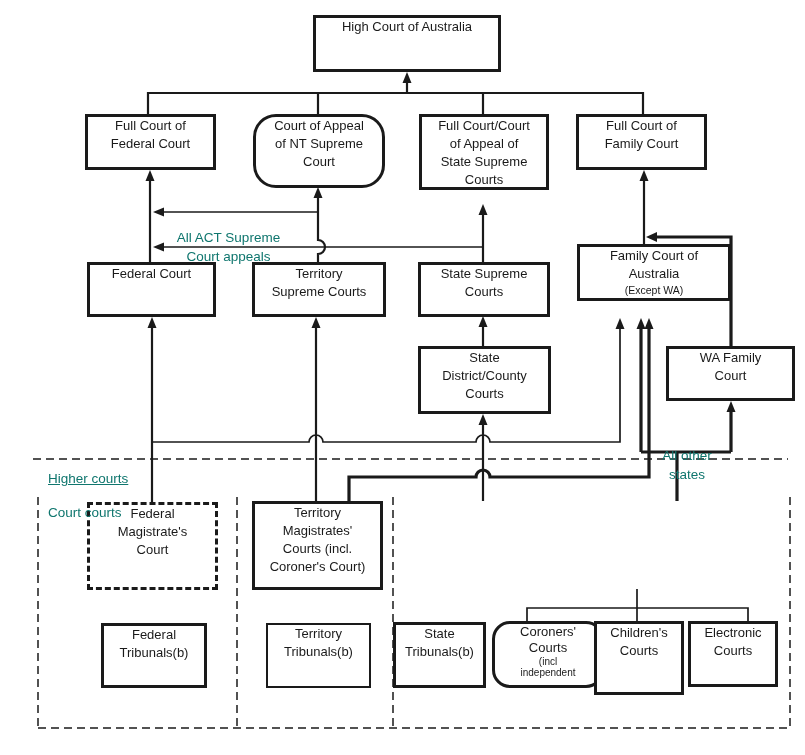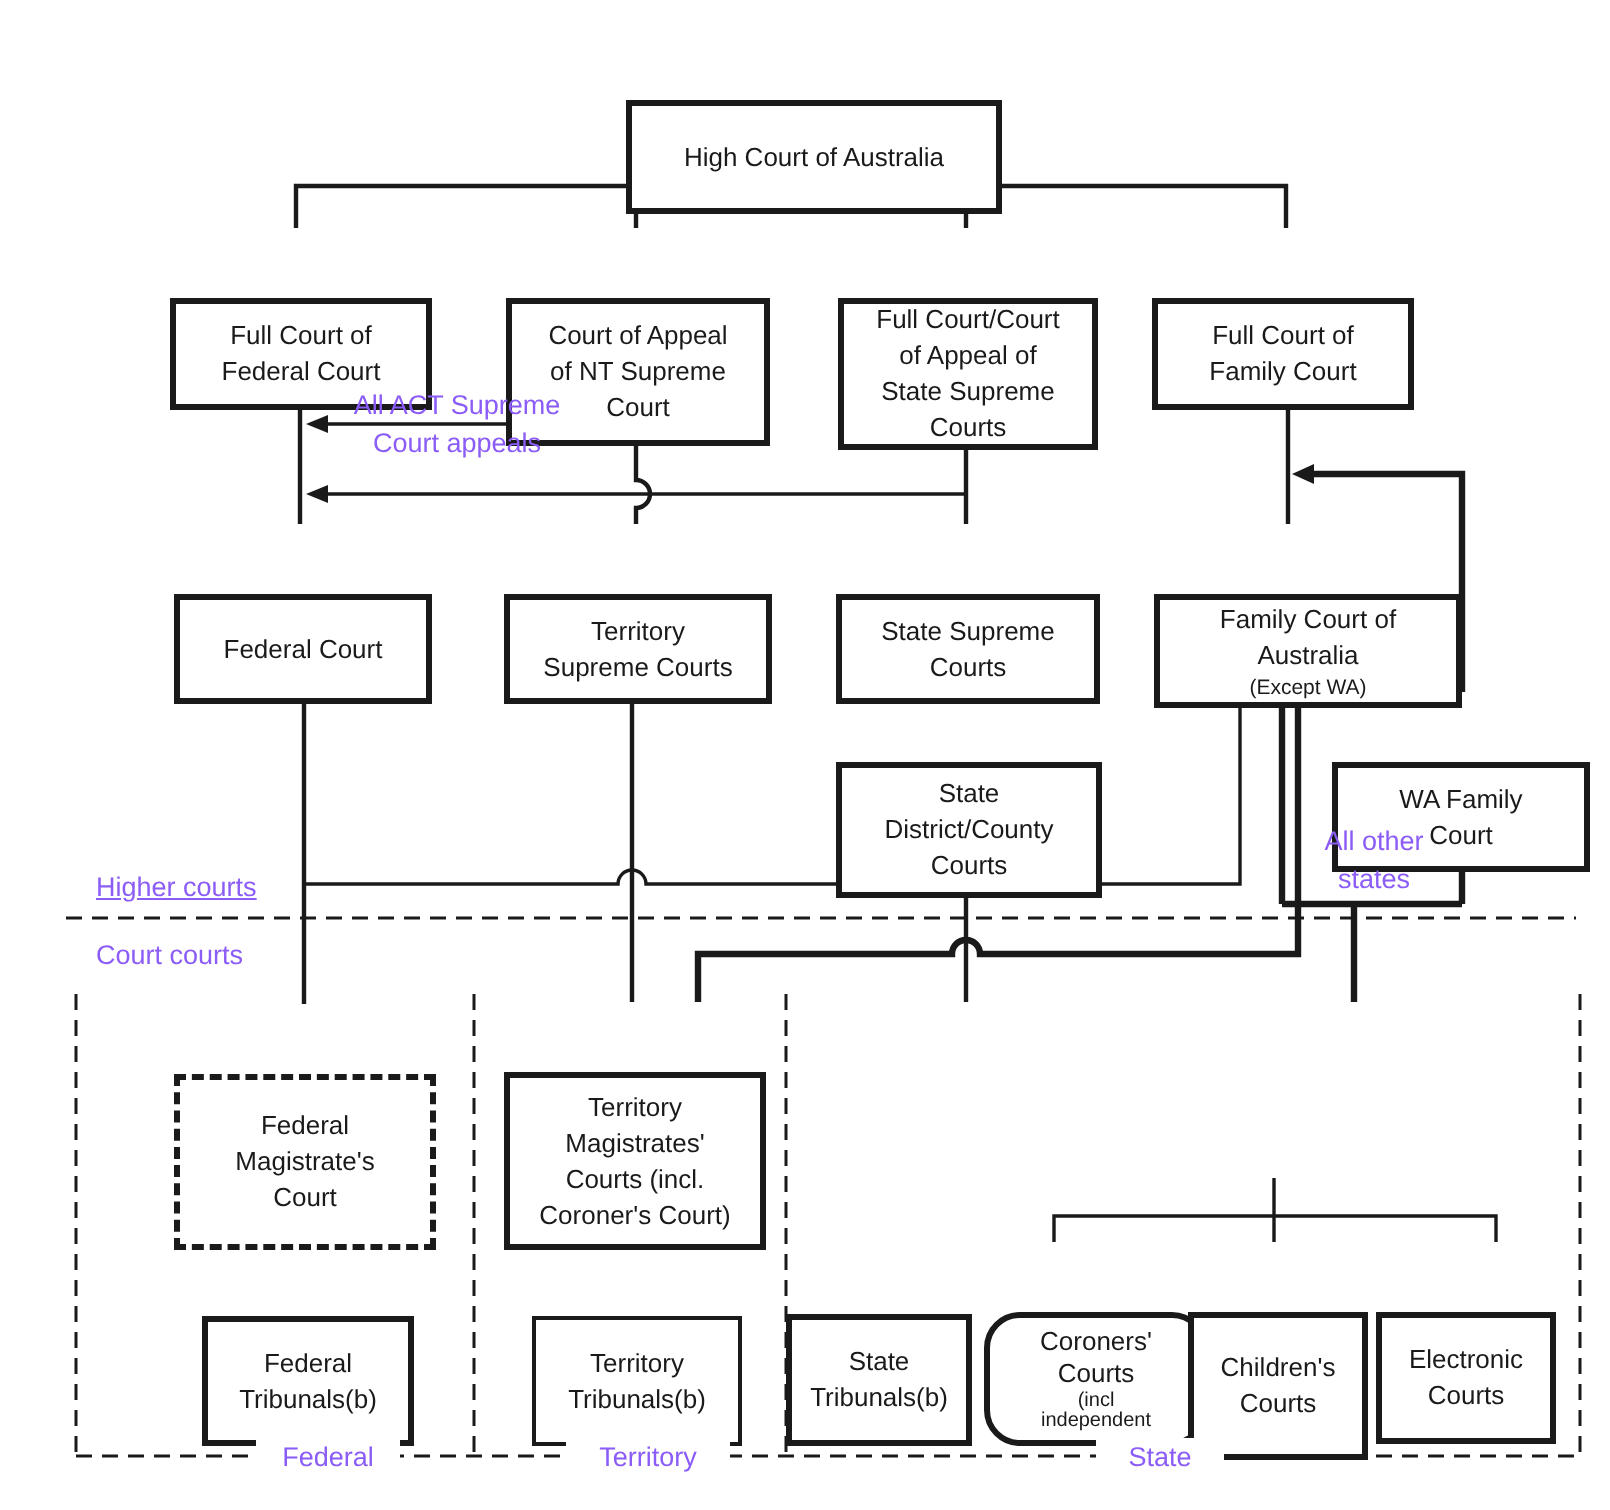--- a/index.html
+++ b/index.html
@@ -13,38 +13,37 @@
   }
   #wires{position:absolute;left:0;top:0;width:805px;height:755px;}
   .node{
     position:absolute;
     box-sizing:border-box;
     border:3px solid #1a1a1a;
     background:#ffffff;
     display:flex;
     flex-direction:column;
     align-items:center;
-    justify-content:center;
     text-align:center;
     font-size:13px;
     line-height:18px;
     color:#1a1a1a;
-    margin-top:35px;
   }
   .node.thin{border-width:2px;}
   .node.dashedbox{border-style:dashed;}
   .txt{white-space:pre-line;}
   .sub{white-space:pre-line;font-size:10.5px;line-height:12px;margin-top:1px;}
   .sub.tiny{font-size:10px;line-height:10.5px;}
   .lbl{
     position:absolute;
     font-size:13.5px;
     line-height:19px;
     white-space:pre-line;
-    color:#8b5cf6;
+    color:#0f766e;
+    margin-top:35px;
   }
   .lbl.center{text-align:center;}
   .lbl.right{text-align:left;text-decoration:underline;}
   .lbl.whitebg{background:#ffffff;padding:0 5px;text-align:center;}
 </style>
 </head>
 <body>
 
 <div id="stage">
 
@@ -103,21 +102,21 @@
 
   <div class="node" style="left:313px;top:15px;width:188px;height:57px;">
     <span class="txt">High Court of Australia</span>
   </div>
 
   <div class="node" style="left:85px;top:114px;width:131px;height:56px;">
     <span class="txt">Full Court of
 Federal Court</span>
   </div>
 
-  <div class="node" style="left:253px;top:114px;width:132px;height:74px;">
+  <div class="node" style="left:253px;top:114px;width:132px;height:74px;border-radius:23px;">
     <span class="txt">Court of Appeal
 of NT Supreme
 Court</span>
   </div>
 
   <div class="node" style="left:419px;top:114px;width:130px;height:76px;">
     <span class="txt">Full Court/Court
 of Appeal of
 State Supreme
 Courts</span>
@@ -135,21 +134,21 @@
   <div class="node" style="left:252px;top:262px;width:134px;height:55px;">
     <span class="txt">Territory
 Supreme Courts</span>
   </div>
 
   <div class="node" style="left:418px;top:262px;width:132px;height:55px;">
     <span class="txt">State Supreme
 Courts</span>
   </div>
 
-  <div class="node" style="left:577px;top:262px;width:154px;height:57px;">
+  <div class="node" style="left:577px;top:244px;width:154px;height:57px;">
     <span class="txt">Family Court of
 Australia</span>
     <span class="sub">(Except WA)</span>
   </div>
 
   <div class="node" style="left:666px;top:346px;width:129px;height:55px;">
     <span class="txt">WA Family
 Court</span>
   </div>
 

